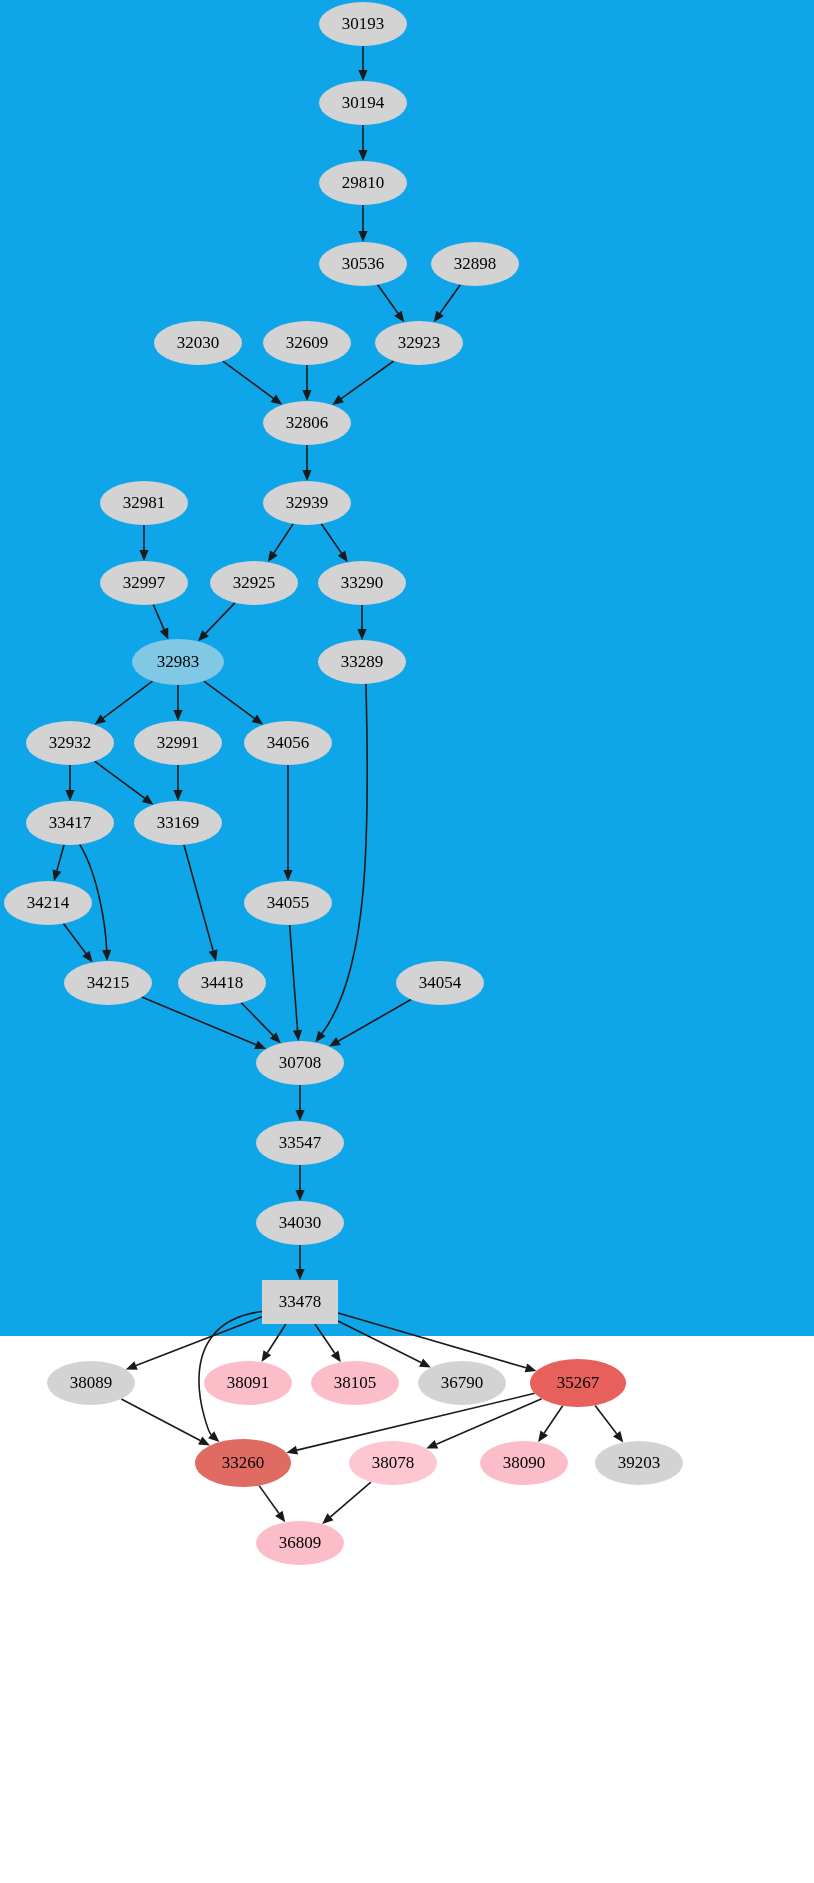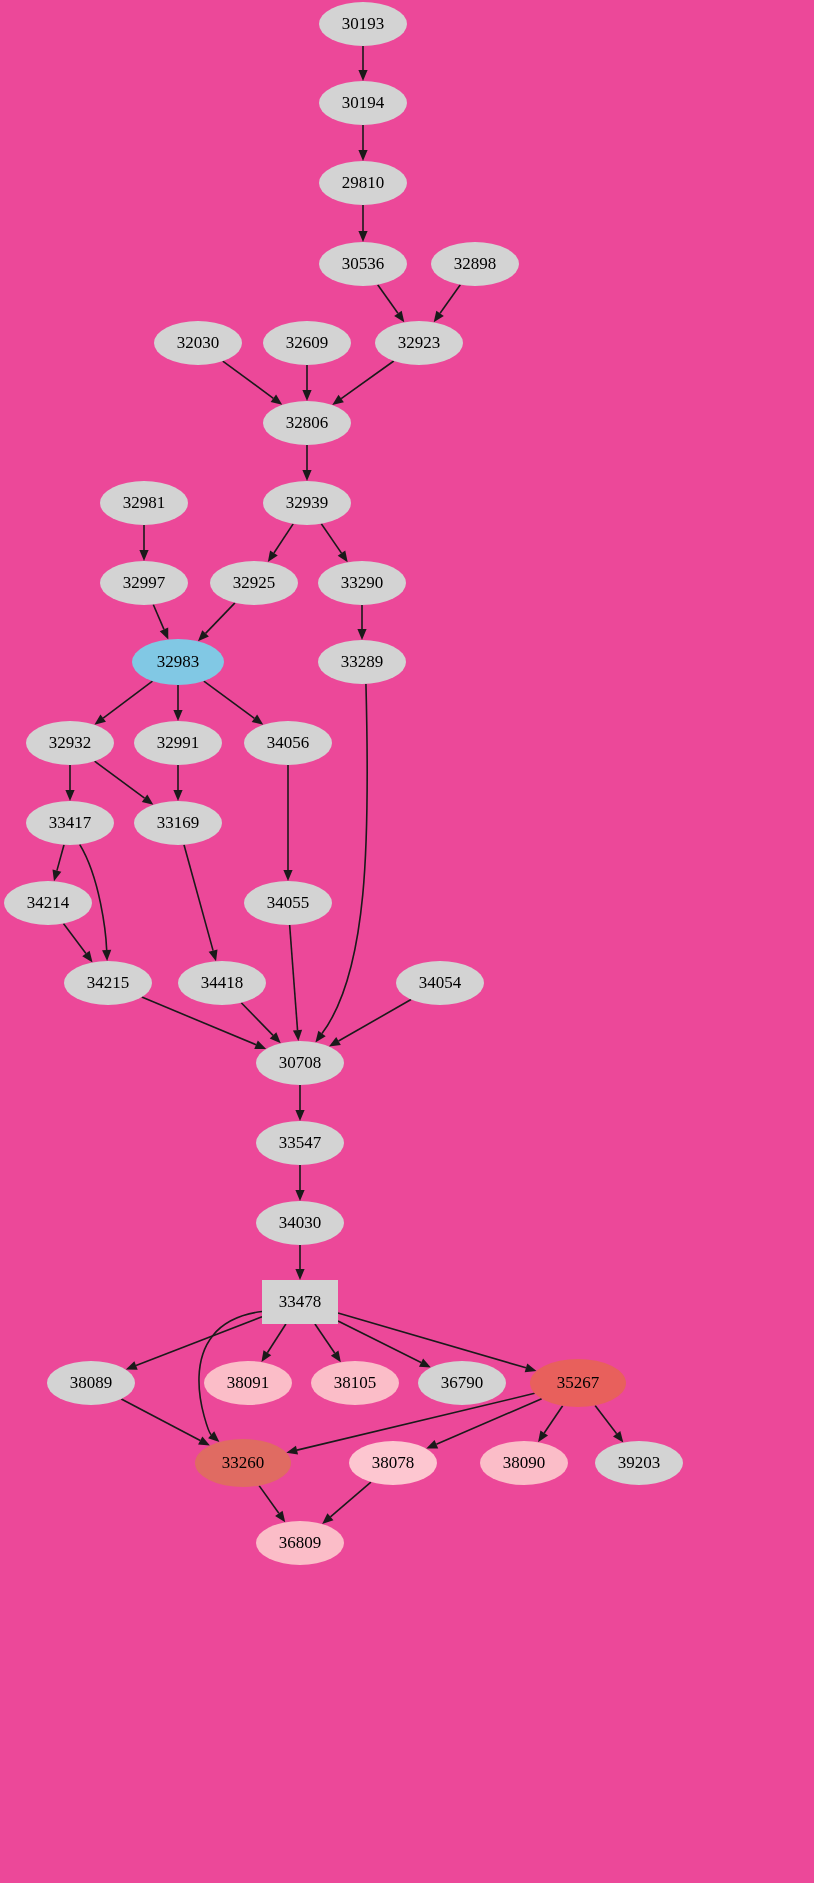--- a/index.html
+++ b/index.html
@@ -9,22 +9,22 @@
   }
   body {
     width: 814px;
     height: 1883px;
     font-family: "Liberation Serif", "DejaVu Serif", serif;
     overflow: hidden;
   }
   #graph-root {
     position: relative;
     width: 814px;
-    height: 1883px;
-    background: #ec4899;
+    height: 1336px;
+    background: #0ea5e9;
   }
   svg#graph-svg {
     display: block;
     width: 814px;
     height: 1883px;
   }
   .node-shape {
     stroke: none;
   }
   .node-label {

